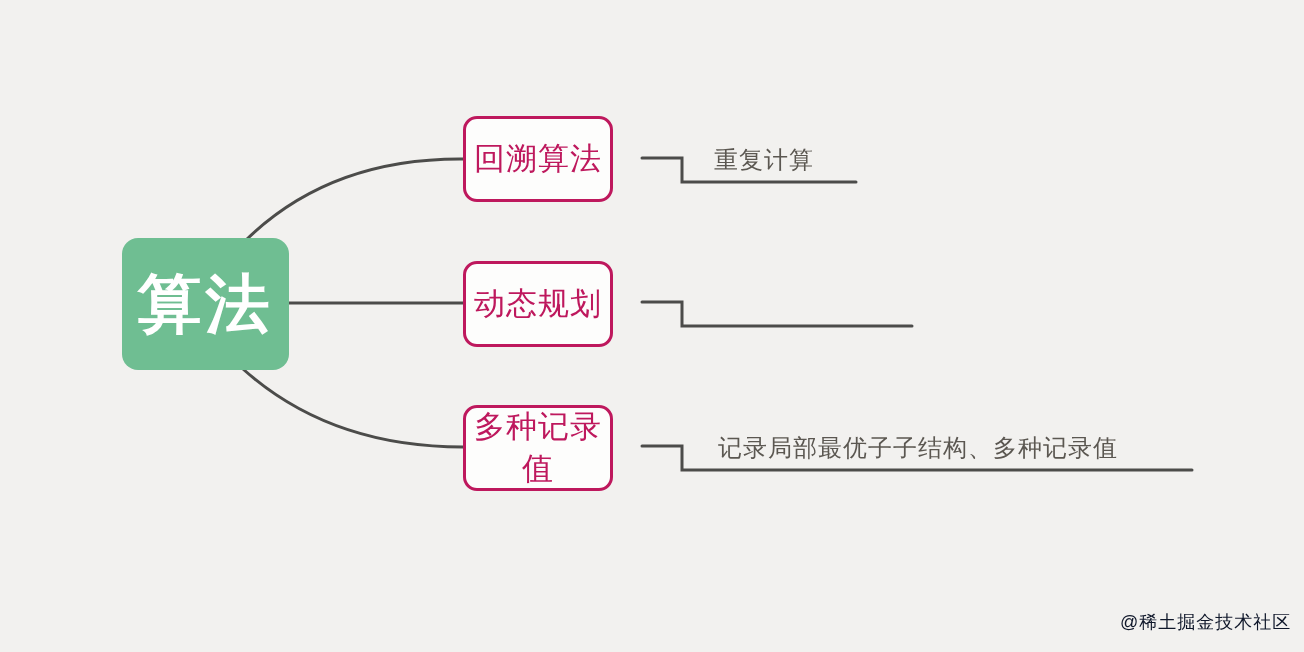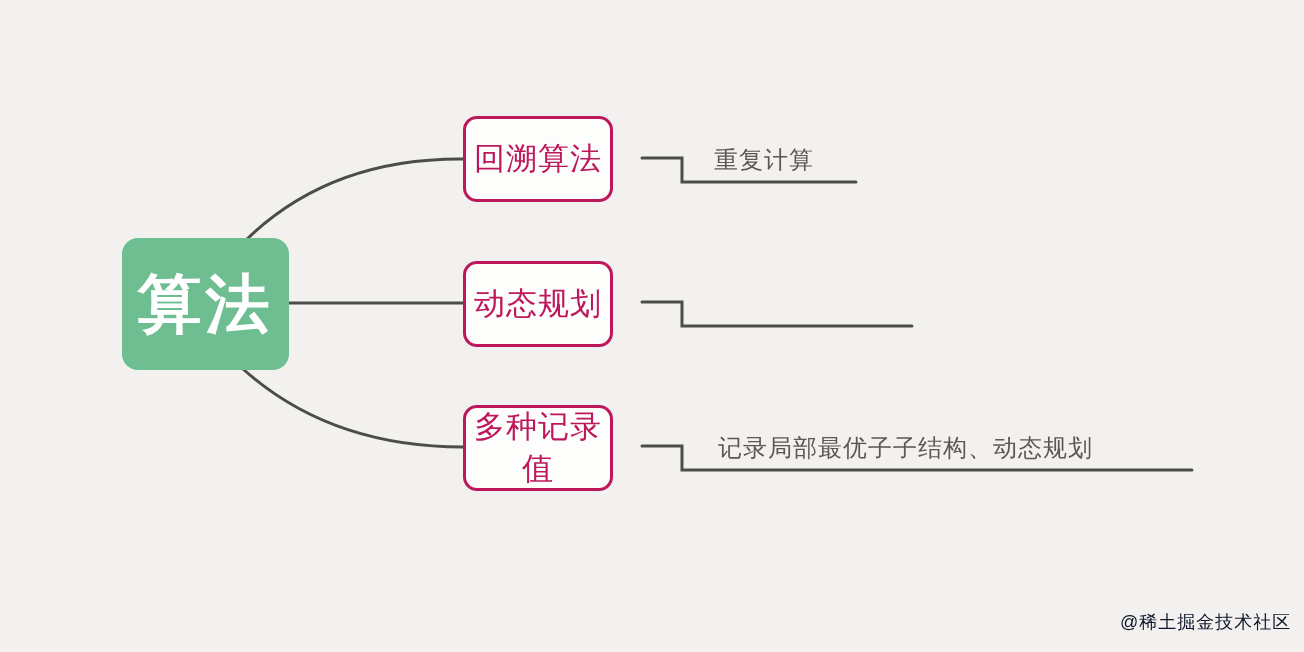--- a/index.html
+++ b/index.html
@@ -100,17 +100,17 @@
     <span>动态规划</span>
   </div>
 
   <div class="node branch-node b2">
     <span>多种记录值</span>
   </div>
 
   <div class="leaf-label l0">重复计算</div>
 
 
-  <div class="leaf-label l2">记录局部最优子子结构、动态规划</div>
+  <div class="leaf-label l2">记录局部最优子子结构、多种记录值</div>
 
   <div class="watermark">@稀土掘金技术社区</div>
 
 </div>
 
 </body></html>

